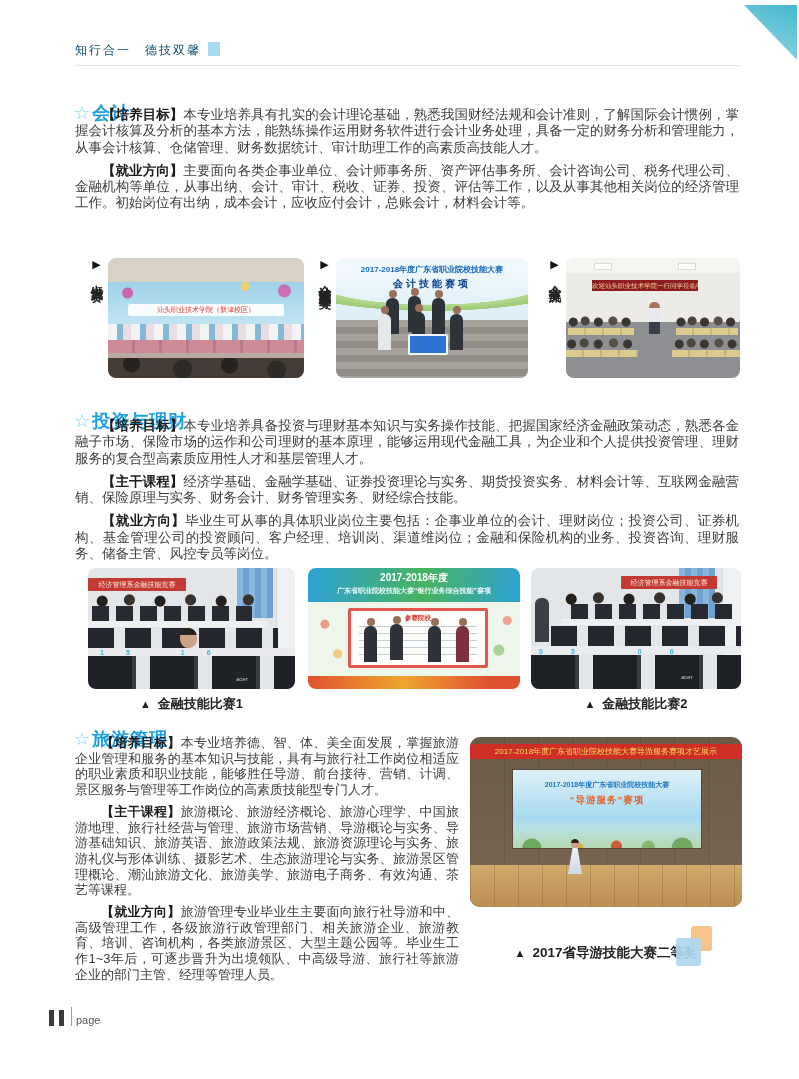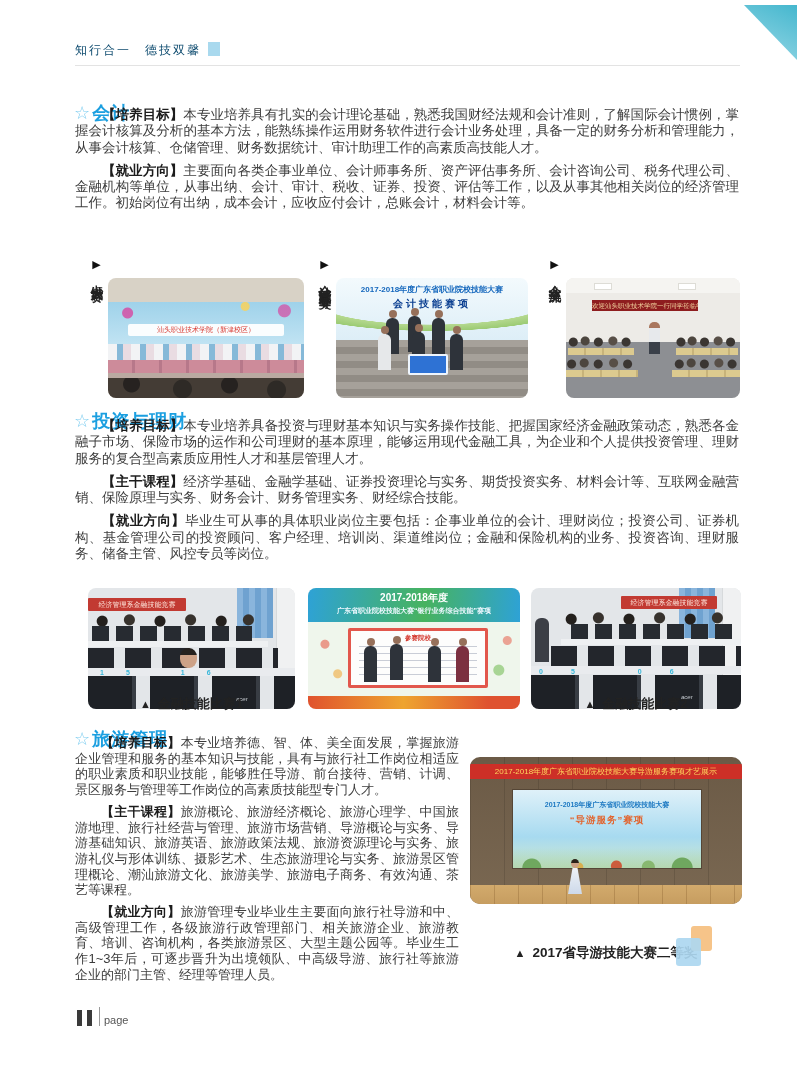--- a/index.html
+++ b/index.html
@@ -31,29 +31,29 @@
   .tb3 .para{font-size:13px;line-height:15.7px;margin-bottom:6px;}
 
   
   .vcap{position:absolute;top:259px;width:17px;display:flex;flex-direction:column;align-items:center;}
   .vcap .mk{font-size:11px;color:#111;line-height:1;}
   .vcap .vt{writing-mode:vertical-rl;text-orientation:upright;font-size:12.5px;font-weight:bold;color:#222;
     letter-spacing:1.5px;margin-top:5px;max-height:112px;}
   .v1{left:88px}.v2{left:316px}.v3{left:546px}
 
   
-  .photo{position:absolute;border-radius:8px;overflow:hidden;margin-top:20px;}
+  .photo{position:absolute;border-radius:8px;overflow:hidden;}
   .photo div,.photo span{position:absolute;}
   .ph1{left:108px;top:258px;width:196px;height:120px;background:#d8d2c6;}
   .ph2{left:336px;top:258px;width:192px;height:120px;background:linear-gradient(180deg,#f3fafd,#ddeef7 52%,#eef5fa 52%);}
   .ph3{left:566px;top:258px;width:174px;height:120px;background:#edebe7;}
   .ph4{left:88px;top:568px;width:207px;height:121px;background:#e3e6e9;}
   .ph5{left:308px;top:568px;width:212px;height:121px;background:#f0f6ee;}
   .ph6{left:531px;top:568px;width:210px;height:121px;background:#e3e6e9;}
-  .ph7{left:470px;top:737px;width:272px;height:147px;border-radius:10px;
+  .ph7{left:470px;top:737px;width:272px;height:170px;border-radius:10px;
     background:repeating-linear-gradient(90deg,rgba(0,0,0,.12) 0 1px,transparent 1px 34px),linear-gradient(180deg,#6b5a46,#7a6852);}
 
   
   .cap{position:absolute;font-size:13px;font-weight:bold;color:#222;text-align:center;white-space:nowrap;}
   .cap .mk{font-size:11px;margin-right:7px;}
   .c4{left:88px;top:695px;width:207px}.c5{left:308px;top:695px;width:212px}.c6{left:531px;top:695px;width:210px}
   .c7{left:470px;top:944px;width:272px;font-size:13.5px}
 
   
   .p1-bd{left:0;top:24px;width:196px;height:44px;background:
@@ -176,21 +176,21 @@
   .p7-girl::after{content:"";position:absolute;left:0;top:9px;width:14px;height:26px;
     background:linear-gradient(180deg,#eef2f6,#cdd9ea);clip-path:polygon(32% 0,68% 0,100% 100%,0 100%);}
   .p7-aud{left:0;top:172px;width:272px;height:26px;background:
     radial-gradient(circle at 10% 40%,#2c2622 0 10px,transparent 11px),
     radial-gradient(circle at 30% 70%,#201b18 0 11px,transparent 12px),
     radial-gradient(circle at 52% 45%,#2c2622 0 10px,transparent 11px),
     radial-gradient(circle at 74% 70%,#201b18 0 11px,transparent 12px),
     radial-gradient(circle at 92% 50%,#2c2622 0 9px,transparent 10px),#16120f;}
 
   
-  .pg{position:absolute;left:77px;top:1006px;height:20px;display:flex;align-items:flex-end;}
+  .pg{position:absolute;left:49px;top:1006px;height:20px;display:flex;align-items:flex-end;}
   .bar{width:5px;height:16px;background:#3a3a3a;margin-right:5px;}
   .pg .thin{width:1px;height:19px;background:#9a9a9a;margin:0 4px 0 2px;}
   .pg .lbl{font-size:11px;color:#555;}
 </style>
 </head>
 <body>
 
 <div class="page">
 
   <div class="corner-tri"></div>

